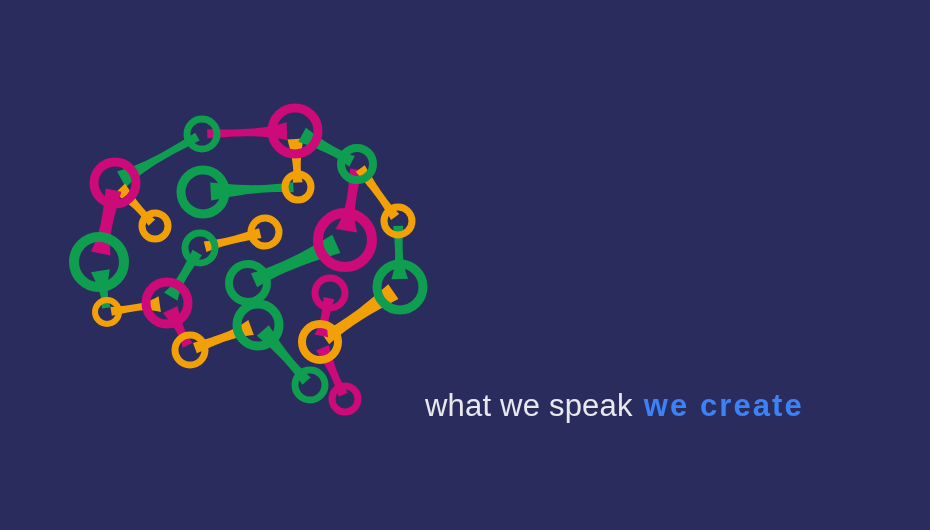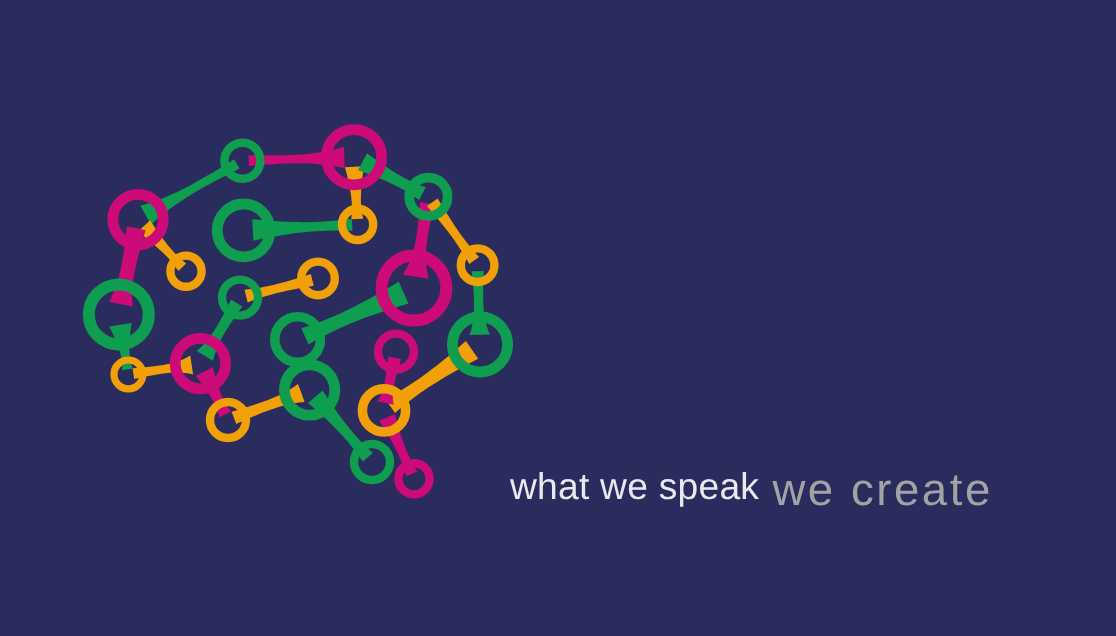--- a/index.html
+++ b/index.html
@@ -33,23 +33,23 @@
     display: flex;
     white-space: pre;
   }
   .tag-light {
     font-size: 31px;
     font-weight: 300;
     color: #e8e8ee;
     letter-spacing: 0.2px;
   }
   .tag-bold {
-    font-size: 38px;
-    font-weight: 400;
-    color: #a3a3a3;
+    font-size: 31px;
+    font-weight: 700;
+    color: #3b82f6;
     letter-spacing: 2.1px;
   }
   .tag-gap { display: inline-block; width: 11px; }
 </style>
 </head>
 <body>
 
 <div id="stage">
 
   <svg id="brain-logo" viewBox="55 90 390 345" aria-hidden="true">

